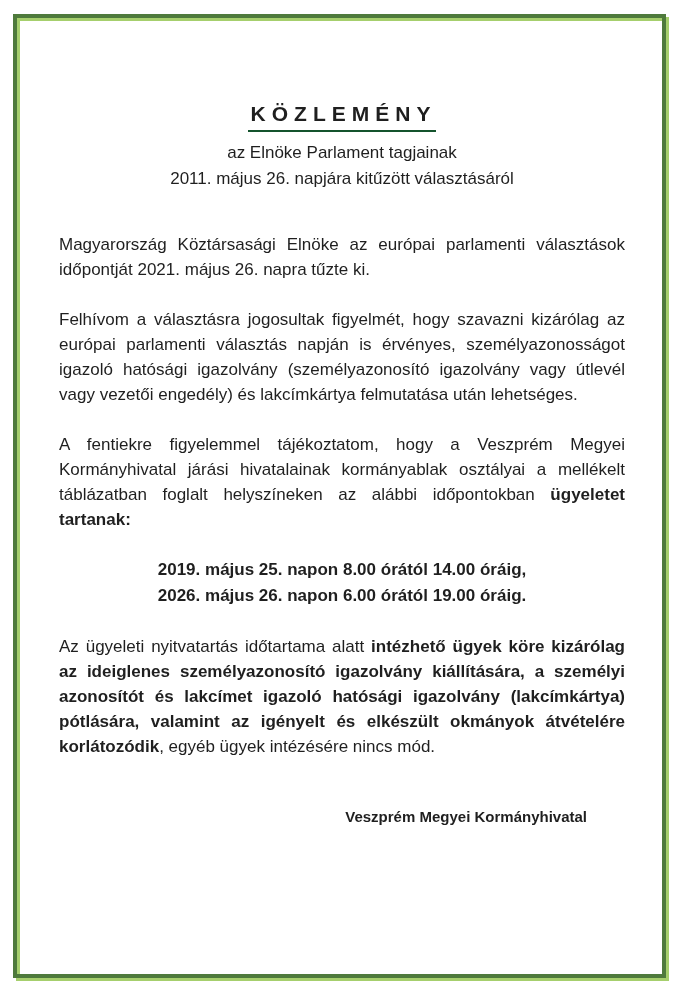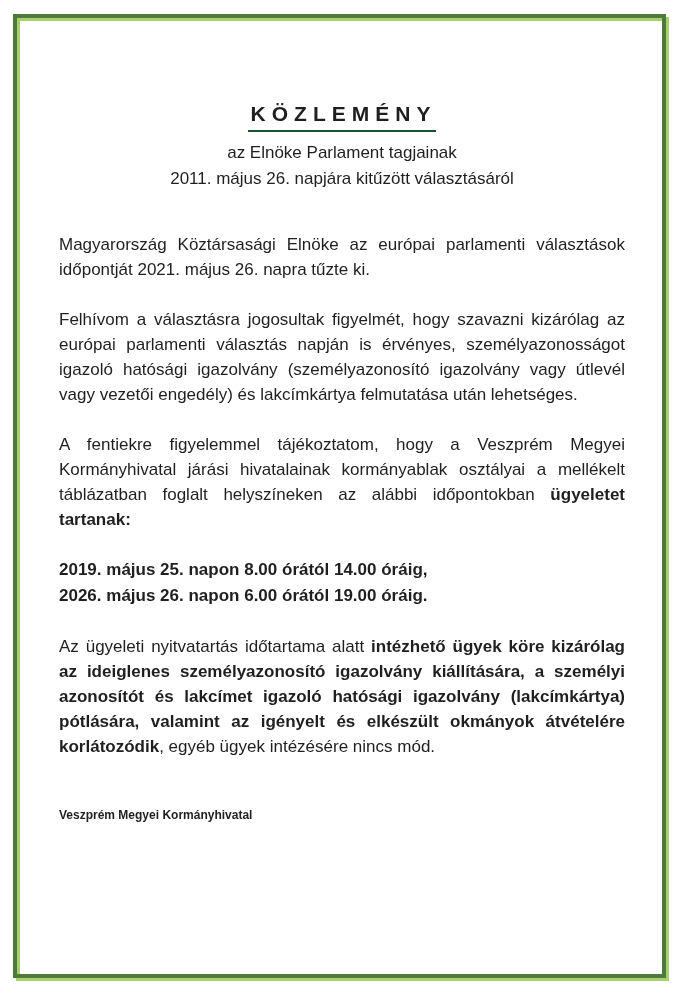--- a/index.html
+++ b/index.html
@@ -60,30 +60,31 @@
   .paragraphs { margin-top: 40px; }
   .body-par {
     margin: 0 0 25px 0;
     font-size: 17px;
     line-height: 25px;
     text-align: justify;
     text-justify: inter-word;
   }
   .schedule {
     margin: 0 0 25px 0;
-    text-align: left;
+    text-align: center;
     font-size: 17px;
     font-weight: bold;
     line-height: 26px;
   }
   .schedule-line { margin: 0; }
   .signature {
     margin: 49px 0 0 0;
-    font-size: 12px;
+    font-size: 15px;
     font-weight: bold;
+    text-align: right;
     padding-right: 38px;
   }
 </style>
 </head>
 <body>
 
 <div class="page">
   <div class="frame"></div>
   <div class="content">
 

